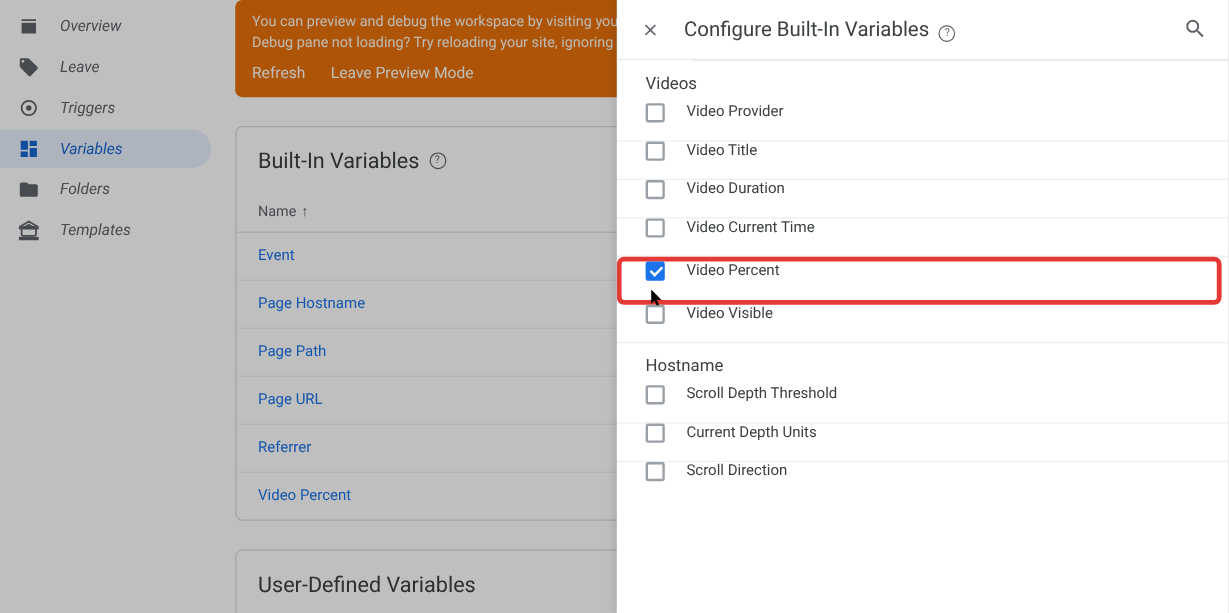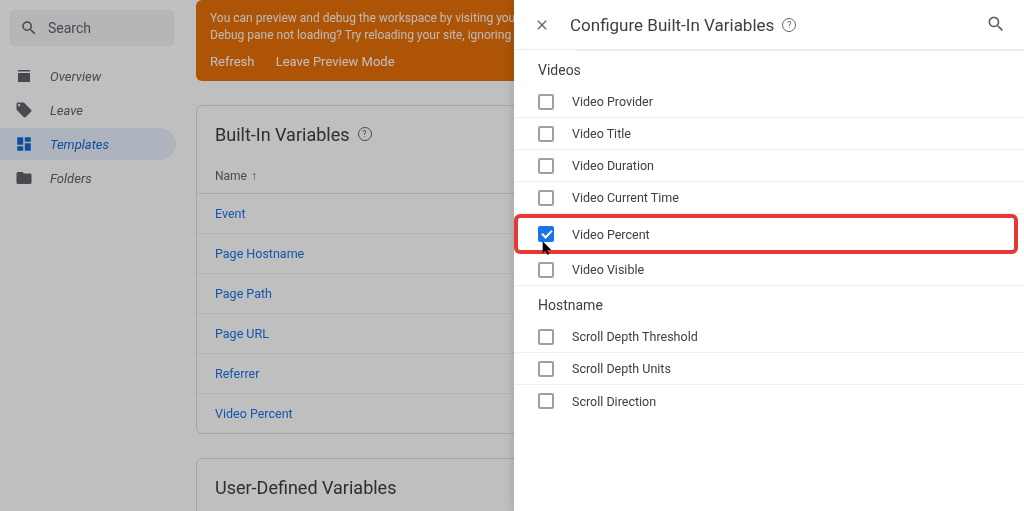--- a/index.html
+++ b/index.html
@@ -35,82 +35,94 @@
 .tbl-head .sort { margin-left: 4px; }
 .tbl-row { padding: 12px 18px; border-bottom: 1px solid #eceff1; font-size: 12.5px; color: #1a73e8; cursor: pointer; }
 .tbl-row:last-child { border-bottom: none; }
 .udv-empty { text-align: center; color: #5f6368; font-size: 13px; padding: 46px 0 30px 0; }
 
 
 .panel { position: absolute; top: 0; right: 0; bottom: 0; width: 510px; background: #fff; z-index: 10; box-shadow: -2px 0 8px rgba(0,0,0,0.12); display: flex; flex-direction: column; }
 .panel-header { height: 50px; display: flex; align-items: center; padding: 0 16px; border-bottom: 1px solid #e8eaed; }
 .close-btn { width: 24px; height: 24px; display: flex; align-items: center; justify-content: center; cursor: pointer; margin-right: 16px; }
 .close-btn svg { width: 16px; height: 16px; fill: #5f6368; }
-.panel-title { font-size: 17px; color: #3c4043; flex: 1; display: flex; align-items: center; }
+.panel-title { font-size: 17px; color: #3c4043; flex: 1; display: flex; align-items: flex-end; }
 .panel-title .help-ic { margin-left: 8px; }
 .panel-search { width: 22px; height: 22px; cursor: pointer; }
 .panel-search svg { width: 20px; height: 20px; fill: #5f6368; }
 
 .panel-body { flex: 1; overflow-y: auto; padding: 0 0 20px 0; }
 .section-label { font-size: 14px; color: #3c4043; padding: 11px 24px 8px 24px; }
-.opt-row { display: flex; align-items: center; height: 32px; padding: 0 24px; border-bottom: 1px solid #eceff1; }
+.opt-row { display: flex; height: 32px; padding: 0 24px; border-bottom: 1px solid #eceff1; }
 .opt-row:last-child { border-bottom: none; }
 .chk { width: 16px; height: 16px; border: 2px solid #9aa0a6; border-radius: 2px; margin-right: 18px; position: relative; cursor: pointer; flex-shrink: 0; }
 .chk.checked { background: #1a73e8; border-color: #1a73e8; }
 .chk.checked::after { content: ""; position: absolute; left: 4px; top: 0px; width: 4px; height: 8px; border: solid #fff; border-width: 0 2px 2px 0; transform: rotate(45deg); }
 .opt-label { font-size: 12.5px; color: #3c4043; }
 .highlight-box { border: 4px solid #e53935; border-radius: 6px; margin: 0 6px 0 0; }
 .highlight-box .opt-row { padding-left: 20px; border-bottom: none; }
 .cursor-ic { position: absolute; left: 36px; top: 318px; z-index: 20; pointer-events: none; }
 .cursor-ic svg { width: 16px; height: 16px; fill: #000; }
 
 .divider-short { border-bottom: 1px solid #eceff1; margin-left: 62px; }
 </style>
 </head>
 <body>
 
 <div class="main-area">
   <div class="sidebar">
-    <div class="search-box">
-      <svg viewBox="0 0 24 24">
-          <path d="M15.5 14h-.79l-.28-.27A6.471 6.471 0 0016 9.5 6.5 6.5 0 109.5 16c1.61 0 3.09-.59 4.23-1.57l.27.28v.79l5 4.99L20.49 19l-4.99-5zm-6 0C7.01 14 5 11.99 5 9.5S7.01 5 9.5 5 14 7.01 14 9.5 11.99 14 9.5 14z"></path>
-        </svg>
-      <span>Search</span>
-    </div>
     <div class="nav-item">
       <span class="ic">
           <svg viewBox="0 0 24 24">
             <path d="M20 6H4V4h16v2zm0 2H4v12h16V8z"></path>
           </svg>
         </span>
       <span class="nav-label">Overview</span>
     </div>
     <div class="nav-item">
       <span class="ic">
           <svg viewBox="0 0 24 24">
             <path d="M21.41 11.58l-9-9C12.05 2.22 11.55 2 11 2H4c-1.1 0-2 .9-2 2v7c0 .55.22 1.05.59 1.42l9 9c.36.36.86.58 1.41.58.55 0 1.05-.22 1.41-.59l7-7c.37-.36.59-.86.59-1.41 0-.55-.23-1.06-.59-1.42zM5.5 7C4.67 7 4 6.33 4 5.5S4.67 4 5.5 4 7 4.67 7 5.5 6.33 7 5.5 7z"></path>
           </svg>
         </span>
       <span class="nav-label">Leave</span>
     </div>
+    <div class="nav-item">
+      <span class="ic">
+          <svg viewBox="0 0 24 24">
+            <circle cx="12" cy="12" r="3"></circle>
+            <circle cx="12" cy="12" r="8" fill="none" stroke="#5f6368" stroke-width="2"></circle>
+          </svg>
+        </span>
+      <span class="nav-label">Triggers</span>
+    </div>
     <div class="nav-item active">
       <span class="ic">
           <svg viewBox="0 0 24 24">
             <path d="M3 13h8V3H3v10zm0 8h8v-6H3v6zm10 0h8V11h-8v10zm0-18v6h8V3h-8z"></path>
           </svg>
         </span>
+      <span class="nav-label">Variables</span>
+    </div>
+    <div class="nav-item">
+      <span class="ic">
+          <svg viewBox="0 0 24 24">
+            <path d="M10 4H4c-1.1 0-2 .9-2 2v12c0 1.1.9 2 2 2h16c1.1 0 2-.9 2-2V8c0-1.1-.9-2-2-2h-8l-2-2z"></path>
+          </svg>
+        </span>
+      <span class="nav-label">Folders</span>
+    </div>
+    <div class="nav-item">
+      <span class="ic">
+          <svg viewBox="0 0 24 24">
+            <path d="M12 2l-10 6v2h20V8L12 2zm0 3.84L17.76 9H6.24L12 5.84zM2 20h20v2H2z" fill="none" stroke="#5f6368" stroke-width="2" stroke-linejoin="round"></path>
+            <rect x="4" y="8" width="16" height="10" rx="2" fill="none" stroke="#5f6368" stroke-width="2"></rect>
+          </svg>
+        </span>
       <span class="nav-label">Templates</span>
-    </div>
-    <div class="nav-item">
-      <span class="ic">
-          <svg viewBox="0 0 24 24">
-            <path d="M10 4H4c-1.1 0-2 .9-2 2v12c0 1.1.9 2 2 2h16c1.1 0 2-.9 2-2V8c0-1.1-.9-2-2-2h-8l-2-2z"></path>
-          </svg>
-        </span>
-      <span class="nav-label">Folders</span>
     </div>
   </div>
 
   <div class="content">
     <div class="banner">
       <div class="banner-text">
         <span>You can preview and debug the workspace by visiting your site</span><br>
         <span>Debug pane not loading? Try reloading your site, ignoring cached</span>
       </div>
       <div class="banner-actions">
@@ -199,20 +211,20 @@
         <span class="opt-label">Video Visible</span>
       </div>
 
     <div class="section-label">Hostname</div>
     <div class="opt-row">
         <span class="chk"></span>
         <span class="opt-label">Scroll Depth Threshold</span>
       </div>
     <div class="opt-row">
         <span class="chk"></span>
-        <span class="opt-label">Scroll Depth Units</span>
+        <span class="opt-label">Current Depth Units</span>
       </div>
     <div class="opt-row">
         <span class="chk"></span>
         <span class="opt-label">Scroll Direction</span>
       </div>
   </div>
 </div>
 
 </body></html>

